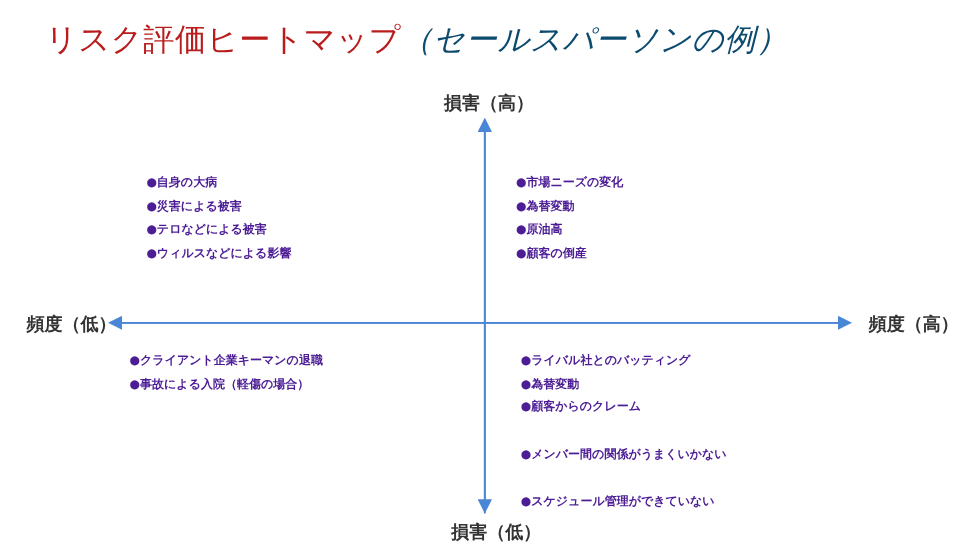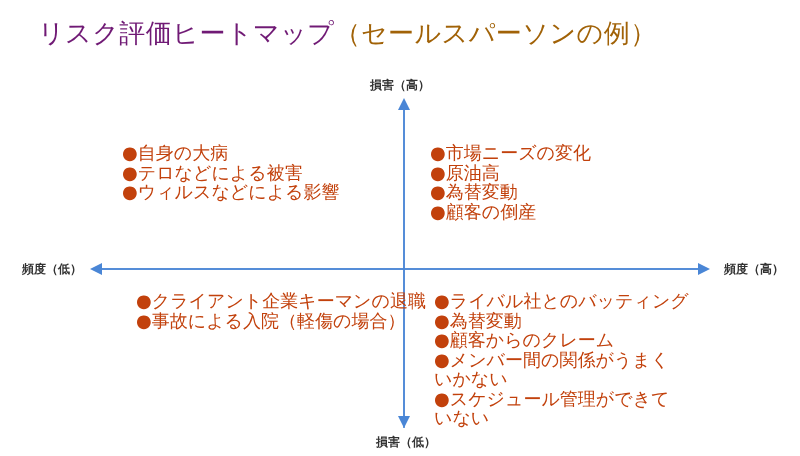--- a/index.html
+++ b/index.html
@@ -3,30 +3,30 @@
 <meta charset="utf-8">
 <style>
   html, body { margin: 0; padding: 0; }
   body {
     width: 800px; height: 456px; background: #ffffff; position: relative; overflow: hidden;
     font-family: "DejaVu Sans", "Liberation Sans", sans-serif;
   }
   .title {
     position: absolute; left: 38px; top: 16px; font-size: 26px; white-space: nowrap; letter-spacing: 0.5px;
   }
-  .title .red { color: #701a75; }
-  .title .blue { color: #a16207; }
+  .title .red { color: #b91c1c; }
+  .title .blue { color: #0c4a6e; font-style: italic; }
   .axis-label {
-    position: absolute; font-size: 12px; font-weight: bold; color: #333; white-space: nowrap;
+    position: absolute; font-size: 15px; font-weight: bold; color: #333; white-space: nowrap;
   }
   .quad {
-    position: absolute; font-size: 18px; font-weight: normal; color: #c2410c; line-height: 19.5px;
+    position: absolute; font-size: 10px; font-weight: bold; color: #4c1d95; line-height: 19.5px;
   }
   .quad .item { white-space: nowrap; }
-  .quad .item.wrap { white-space: normal; }
+  .quad .item.wrap { white-space: normal; margin-top: 20px; }
   svg.axes { position: absolute; left: 0; top: 0; }
 </style>
 </head>
 <body>
 
 <div class="title">
   <span class="red">リスク評価ヒートマップ</span><span class="blue">（セールスパーソンの例）</span>
 </div>
 
 <svg class="axes" width="800" height="456">
@@ -41,32 +41,33 @@
   <line x1="700" y1="269" x2="96" y2="269" stroke="#4a86d6" stroke-width="1.5" marker-end="url(#arr)"></line>
 </svg>
 
 <div class="axis-label" style="left:370px; top:77px;">損害（高）</div>
 <div class="axis-label" style="left:376px; top:434px;">損害（低）</div>
 <div class="axis-label" style="left:22px; top:261px;">頻度（低）</div>
 <div class="axis-label" style="left:724px; top:261px;text-align:right;">頻度（高）</div>
 
 <div class="quad" style="left:122px; top:143px;">
   <div class="item">●自身の大病</div>
+  <div class="item">●災害による被害</div>
   <div class="item">●テロなどによる被害</div>
   <div class="item">●ウィルスなどによる影響</div>
 </div>
 
 <div class="quad" style="left:430px; top:143px;">
   <div class="item">●市場ニーズの変化</div>
+  <div class="item">●為替変動</div>
   <div class="item">●原油高</div>
-  <div class="item">●為替変動</div>
   <div class="item">●顧客の倒産</div>
 </div>
 
-<div class="quad" style="left:136px; top:291px;">
+<div class="quad" style="left:108px; top:291px;">
   <div class="item">●クライアント企業キーマンの退職</div>
   <div class="item">●事故による入院（軽傷の場合）</div>
 </div>
 
 <div class="quad" style="left:434px; top:291px; width:250px;">
   <div class="item">●ライバル社とのバッティング</div>
   <div class="item">●為替変動</div>
   <div class="item">●顧客からのクレーム</div>
   <div class="item wrap">●メンバー間の関係がうまくいかない</div>
   <div class="item wrap">●スケジュール管理ができていない</div>

